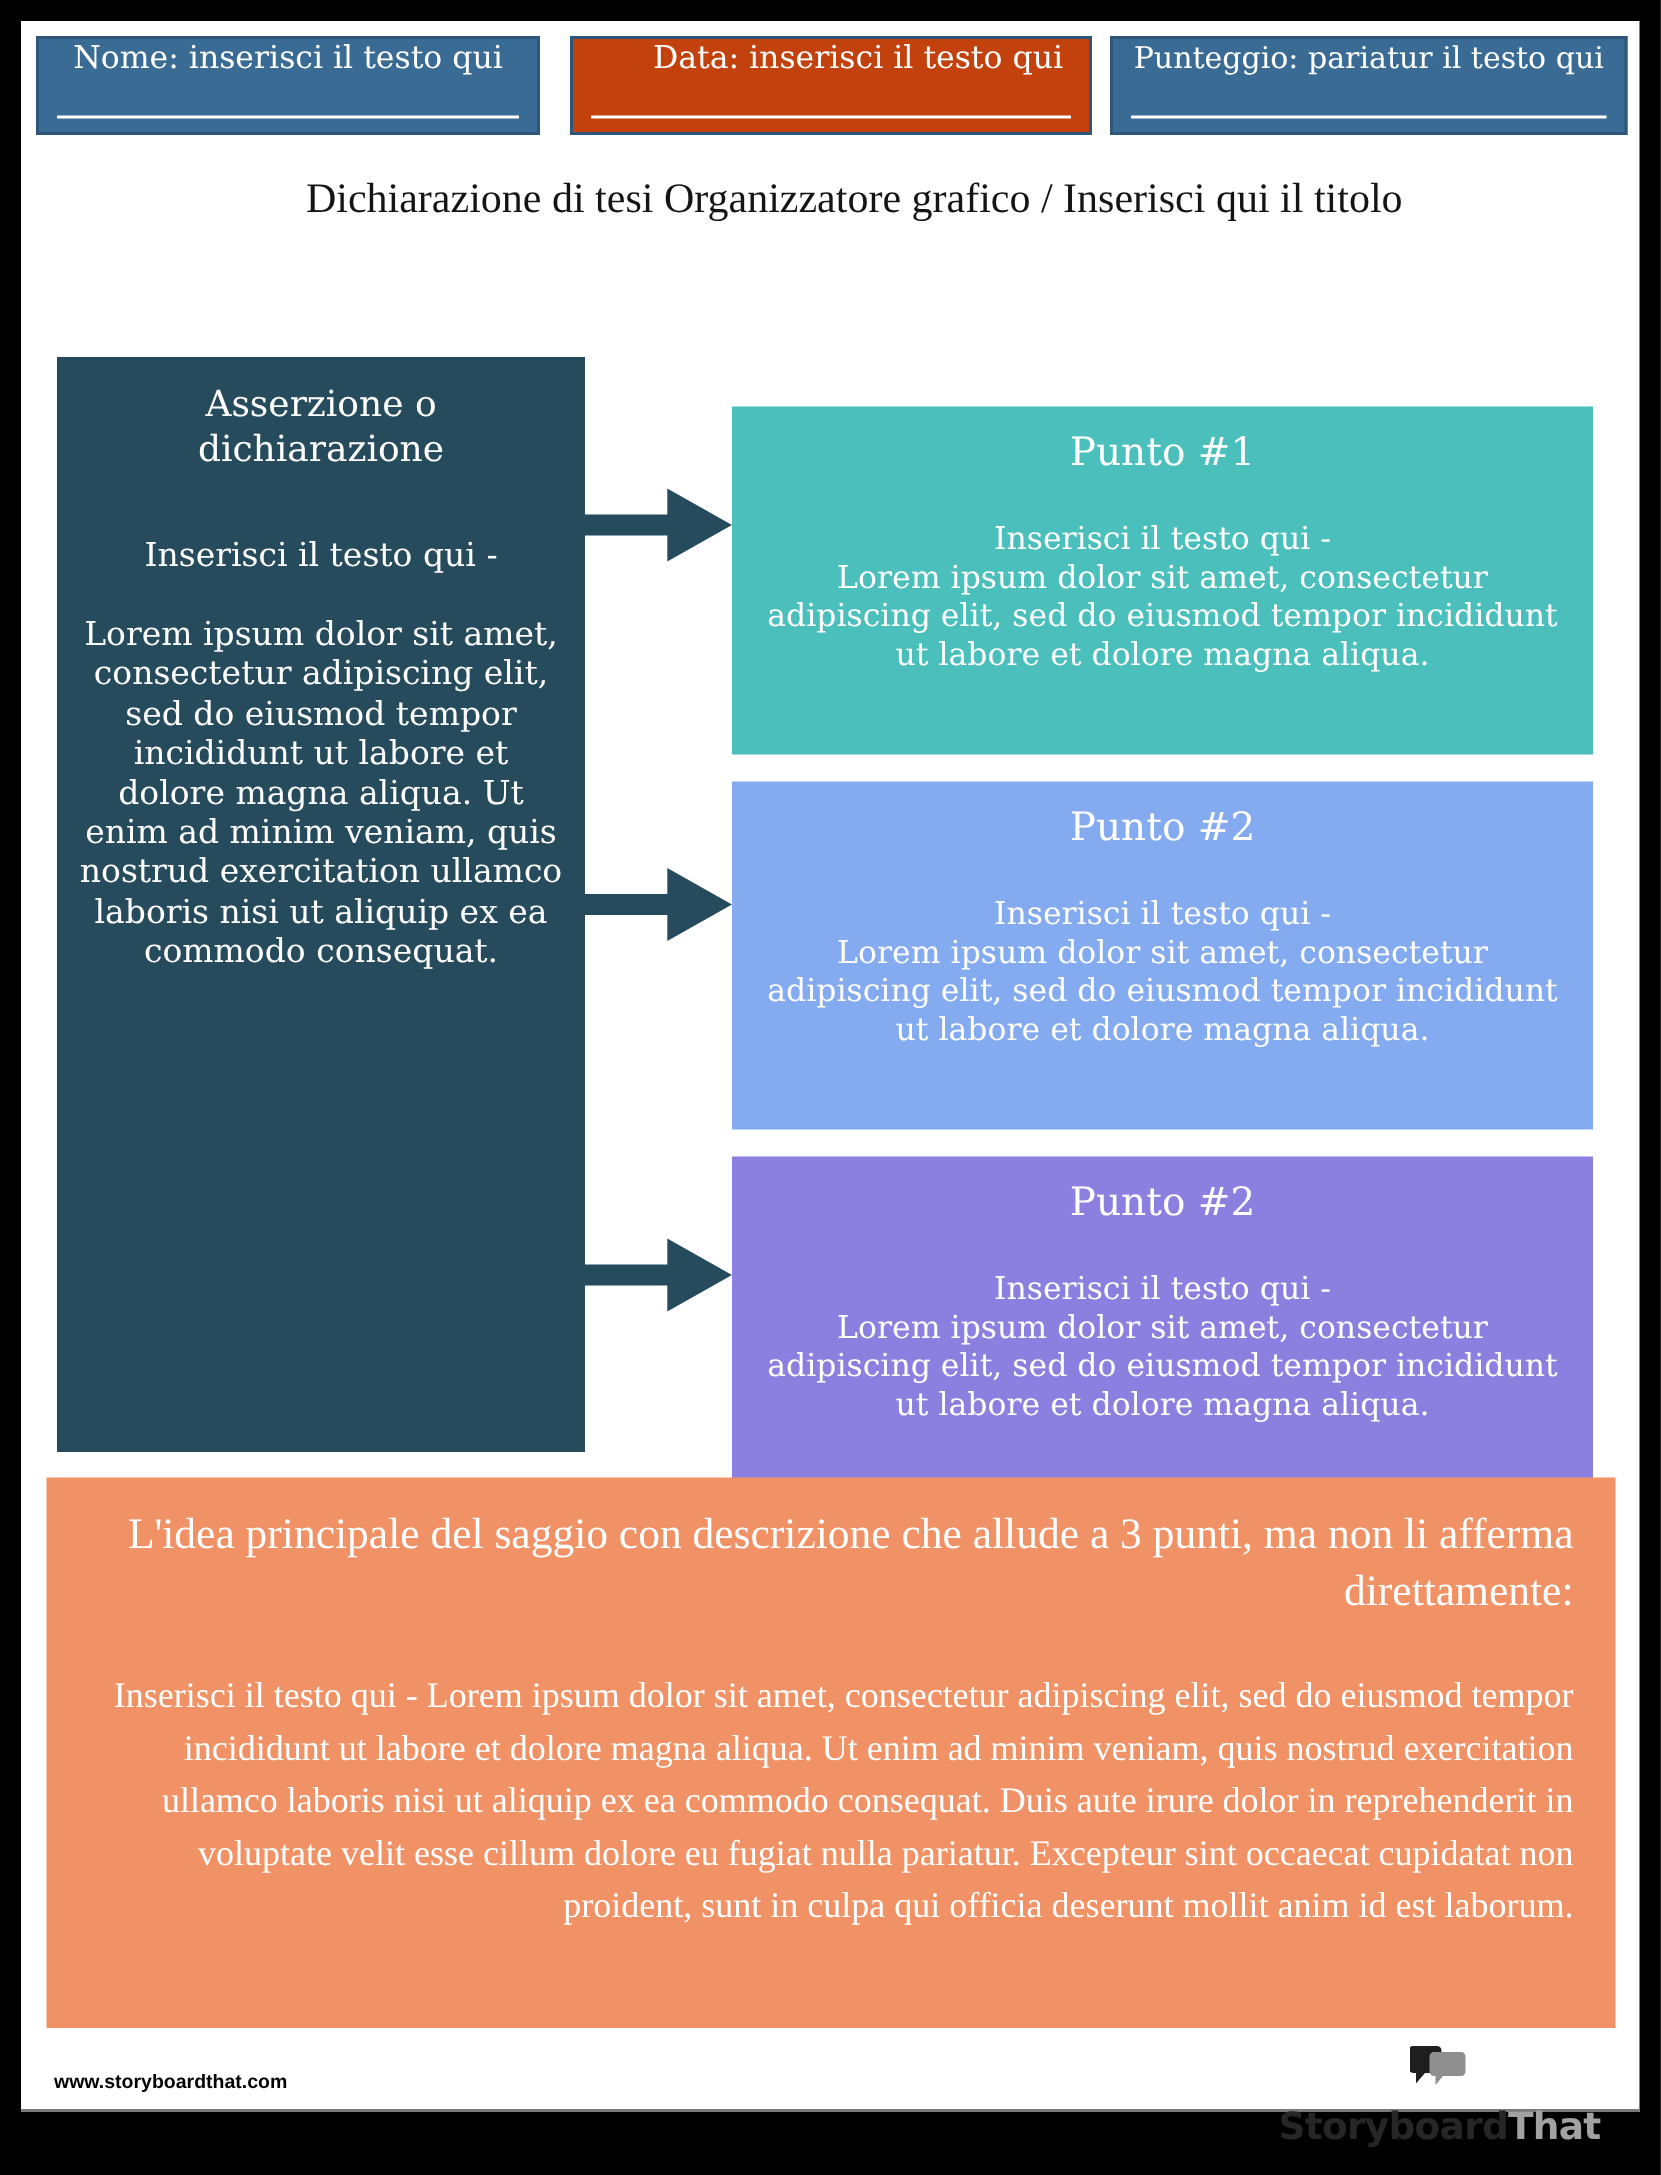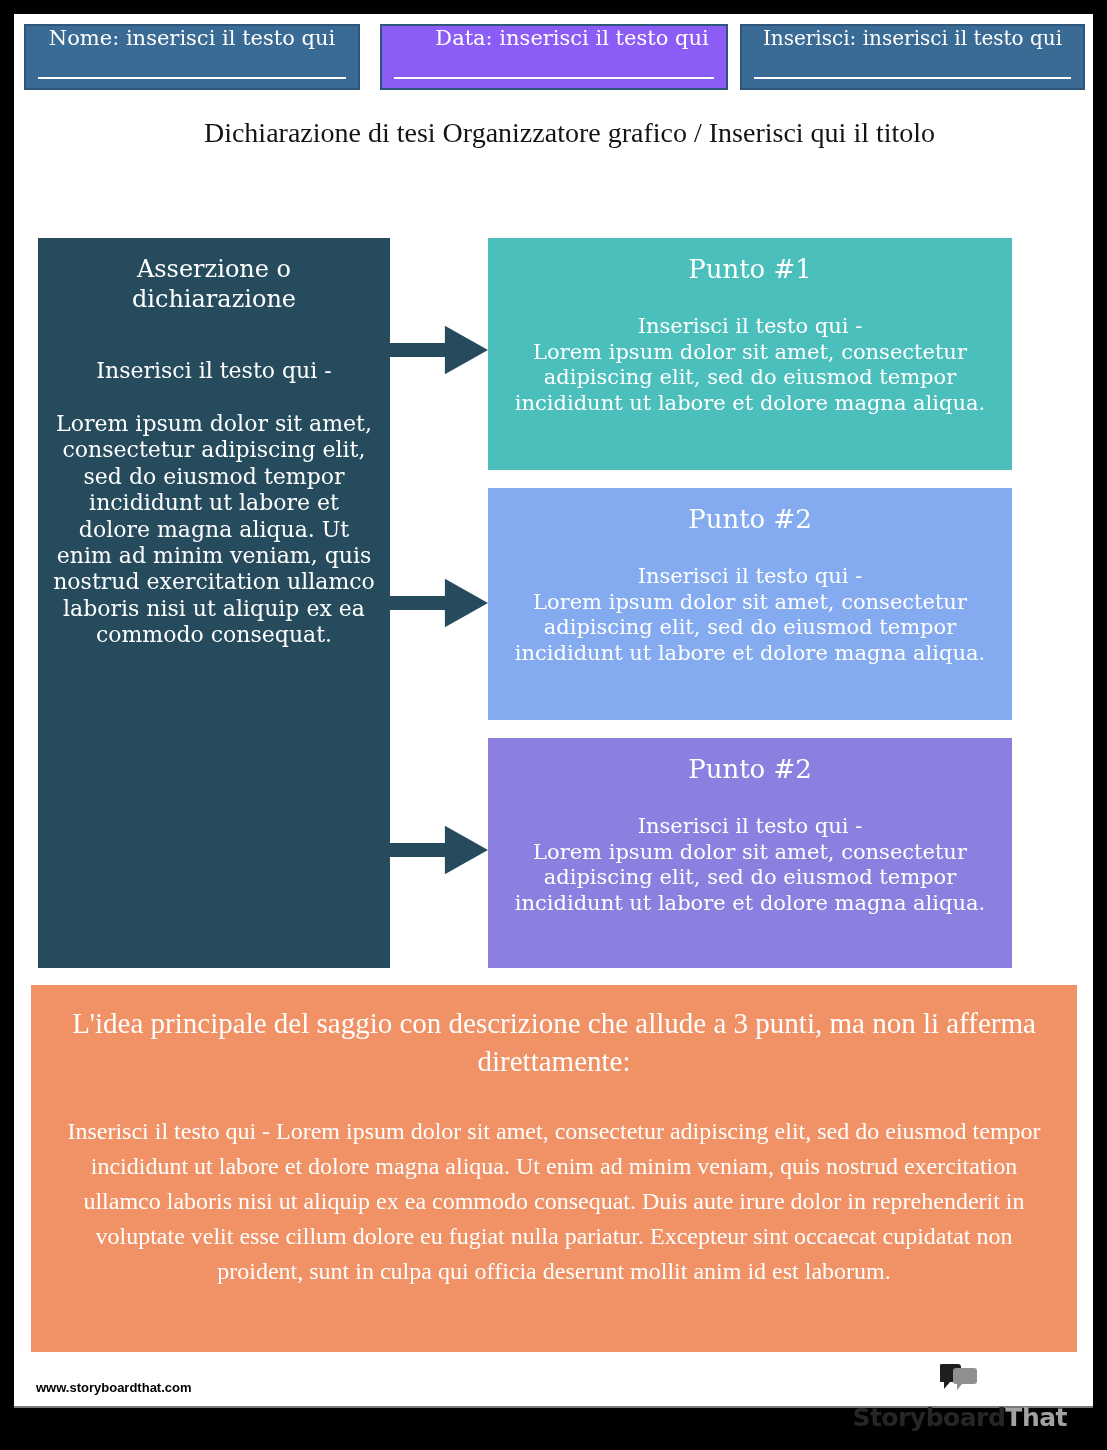--- a/index.html
+++ b/index.html
@@ -83,38 +83,39 @@
     clip-path: polygon(0 38%, 56% 38%, 56% 8%, 100% 50%, 56% 92%, 56% 62%, 0 62%);
   }
   .arrow1 { top: 307px; }
   .arrow2 { top: 560px; }
   .arrow3 { top: 807px; }
 
   
   .point-box {
     position: absolute;
     left: 474px;
-    width: 524px;
+    width: 574px;
     color: #fff;
     text-align: center;
     padding: 16px 22px 0 22px;
+    margin-top: 33px;
   }
   .pb1 { top: 224px; height: 232px; }
   .pb2 { top: 474px; height: 232px; }
   .pb3 { top: 724px; height: 230px; }
   .point-title { font-size: 26px; font-weight: 400; }
   .point-text { margin-top: 30px; font-size: 21px; line-height: 1.22; }
 
   
   .main-idea {
     position: absolute;
     left: 17px; top: 971px;
     width: 1046px; height: 367px;
     color: #fff;
-    text-align: center;
+    text-align: right;
     padding: 20px 28px 0 28px;
     font-family: "Liberation Serif", serif;
   }
   .main-idea-heading { font-size: 29px; line-height: 1.3; font-weight: 400; }
   .main-idea-body { margin-top: 34px; font-size: 24px; line-height: 1.45; }
 
   
   .footer-url {
     position: absolute;
     left: 22px; top: 1366px;
@@ -141,26 +142,26 @@
 </head>
 <body>
 
 <div class="frame">
   <div class="page">
 
     <div class="header-box hb1" style="background: rgb(58, 107, 148);">
       <span class="label">Nome: inserisci il testo qui</span>
       <span class="underline"></span>
     </div>
-    <div class="header-box hb2" style="background: #8b5cf6; padding-left: 36px;">
+    <div class="header-box hb2" style="background: #c2410c; padding-left: 36px;">
       <span class="label">Data: inserisci il testo qui</span>
       <span class="underline"></span>
     </div>
     <div class="header-box hb3" style="background: rgb(58, 107, 148);">
-      <span class="label">Inserisci: inserisci il testo qui</span>
+      <span class="label">Punteggio: pariatur il testo qui</span>
       <span class="underline"></span>
     </div>
 
     <div class="doc-title">Dichiarazione di tesi Organizzatore grafico / Inserisci qui il titolo</div>
 
     <div class="claim-box" style="background: rgb(38, 75, 92);">
       <div class="claim-heading">Asserzione o dichiarazione</div>
       <div class="claim-placeholder">Inserisci il testo qui -</div>
       <div class="claim-body">Lorem ipsum dolor sit amet, consectetur adipiscing elit, sed do eiusmod tempor incididunt ut labore et dolore magna aliqua. Ut enim ad minim veniam, quis nostrud exercitation ullamco laboris nisi ut aliquip ex ea commodo consequat.</div>
     </div>

